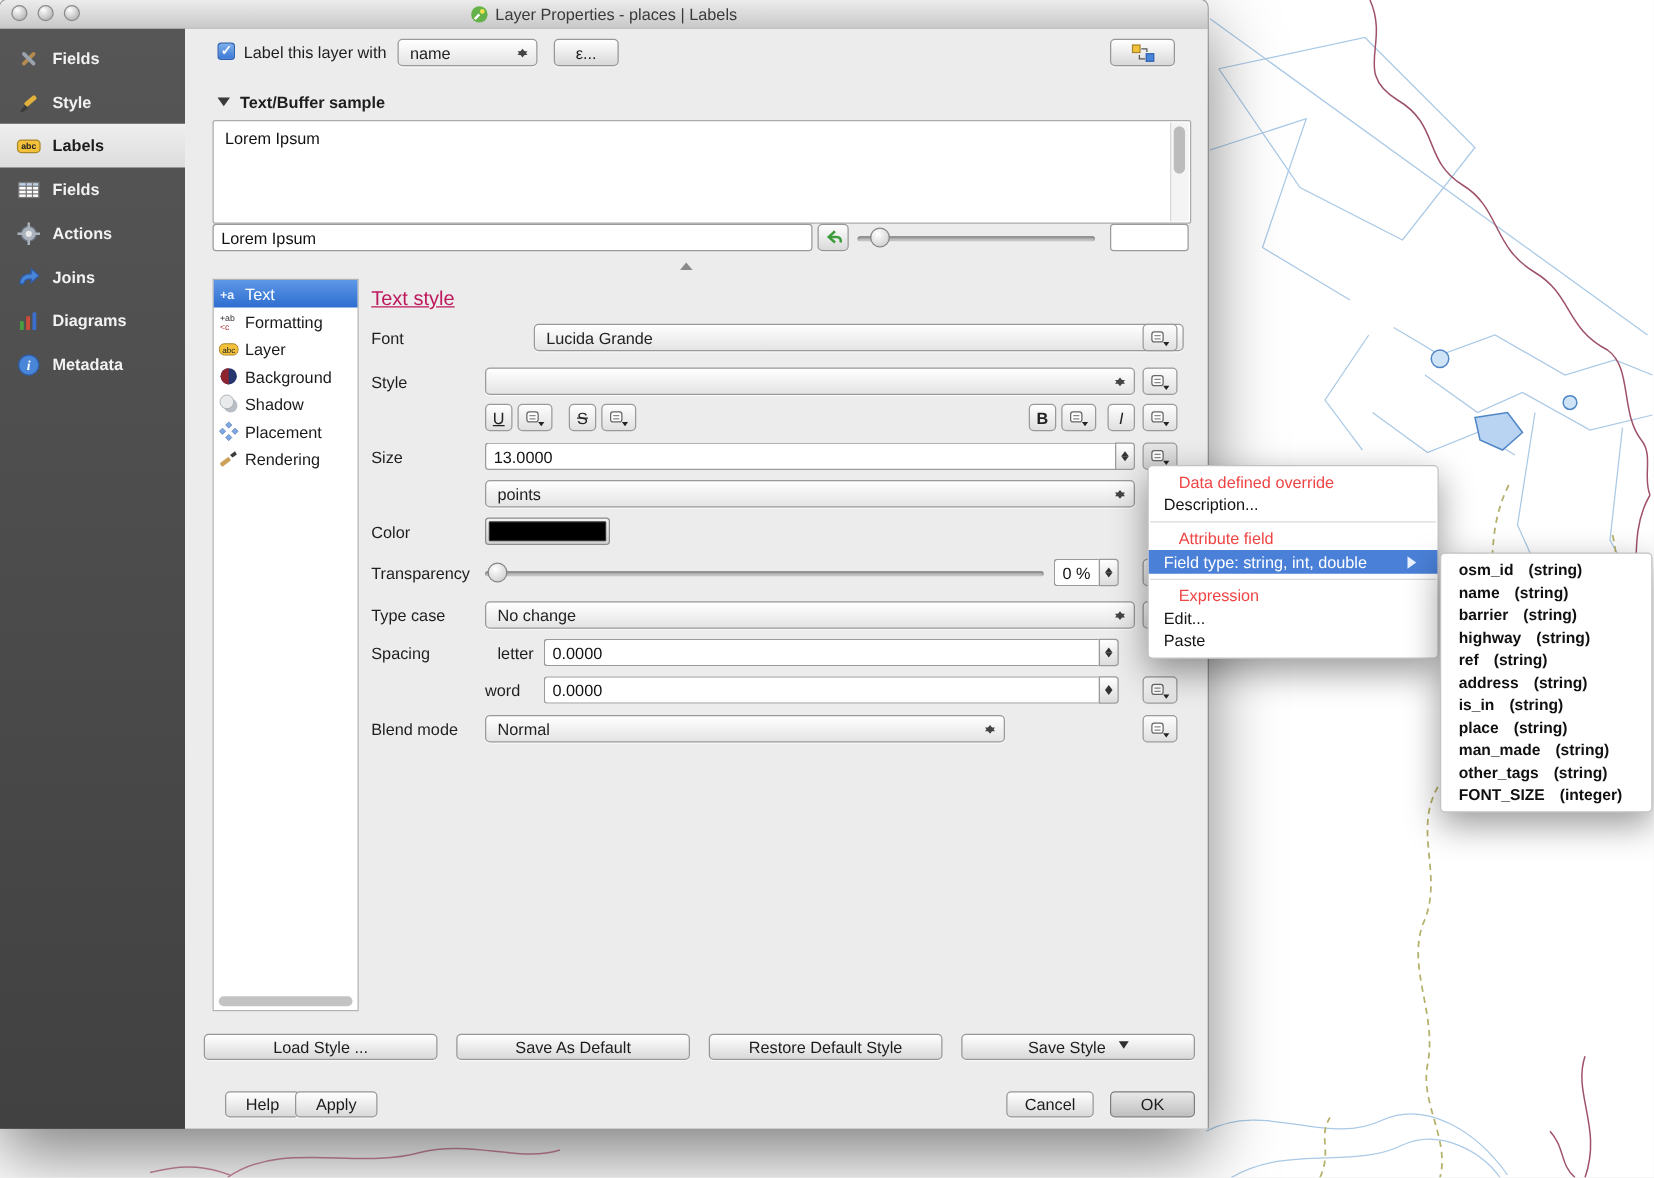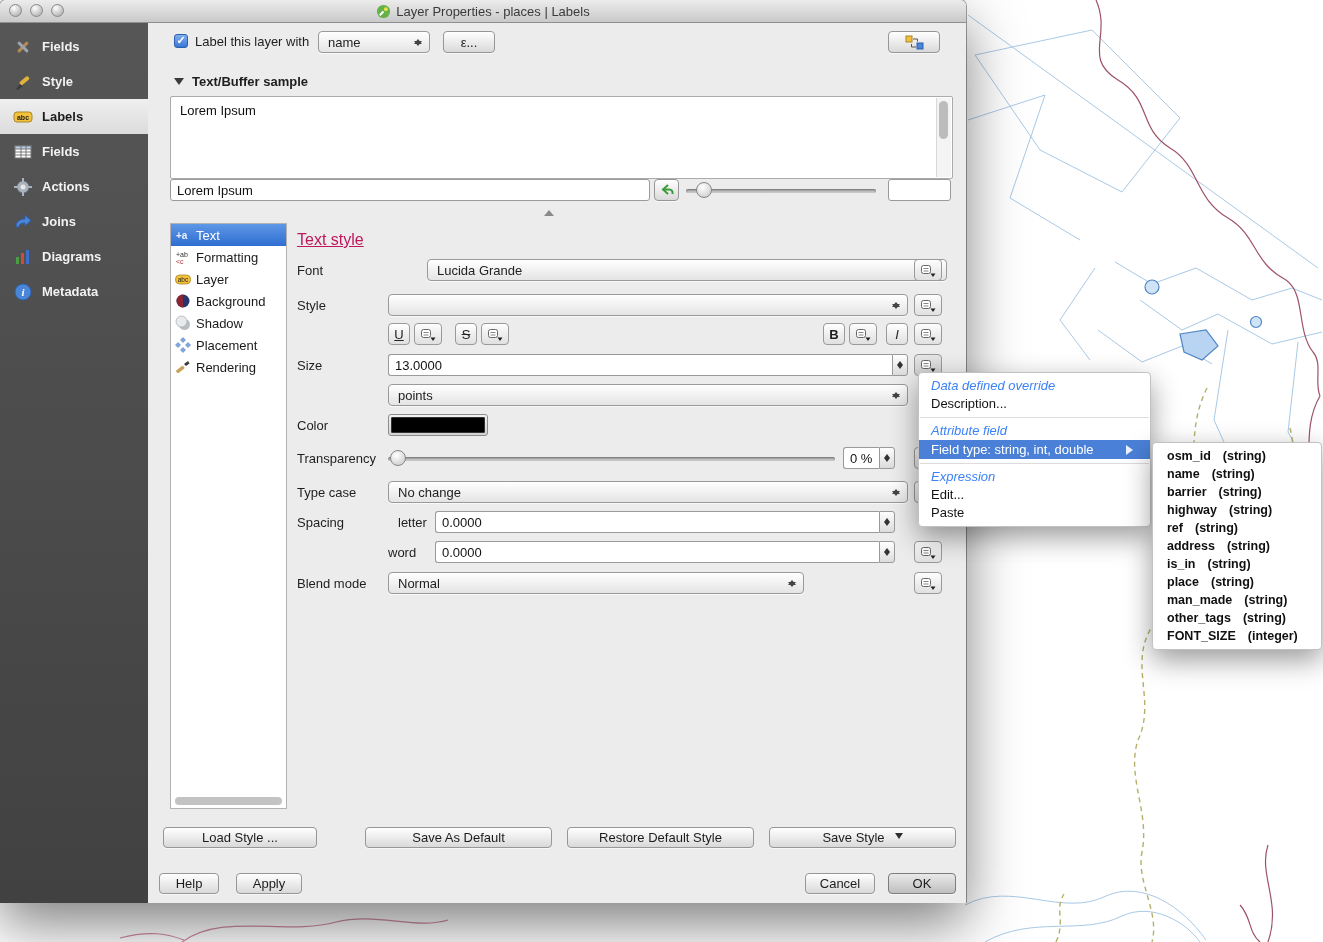--- a/index.html
+++ b/index.html
@@ -89,21 +89,21 @@
   .section-title{position:absolute;font-size:16px;color:#be185d;text-decoration:underline;}
   
   .swatch{position:absolute;box-sizing:border-box;border:1px solid #8c8c8c;border-radius:3px;
     background:linear-gradient(#f2f2f2,#d2d2d2);padding:2px;}
   .swatch-inner{width:100%;height:100%;background:#000;border-radius:1px;box-sizing:border-box;border:1px solid #333;}
   
   .split-handle{position:absolute;width:0;height:0;border:5px solid transparent;border-bottom:6px solid #8a8a8a;}
   
   .menu{position:absolute;background:#fff;border:1px solid #c2c2c2;border-radius:4px;
     box-shadow:0 10px 28px rgba(0,0,0,.4);padding:4px 0;box-sizing:border-box;z-index:50;}
-  .menu-hdr{height:18px;line-height:18px;padding:0 12px;font-style:italic;color:#3b82f6;font-size:13px;white-space:nowrap;}
+  .menu-hdr{height:18px;line-height:18px;padding:0 24px;color:#ef4444;font-size:13px;white-space:nowrap;}
   .menu-item{height:18px;line-height:18px;padding:0 12px;font-size:13px;color:#141414;white-space:nowrap;}
   .menu-item.hl{background:#4a80d8;color:#fff;display:flex;justify-content:space-between;align-items:center;height:19px;}
   .menu-sep{height:1px;background:#dcdcdc;margin:4px 1px;}
   .subarrow{width:0;height:0;border:5px solid transparent;border-left:7px solid #eaf1ff;margin-left:8px;}
   .sm-row{height:18px;line-height:18px;padding:0 14px;display:flex;gap:12px;font-size:12.5px;font-weight:bold;color:#101010;white-space:nowrap;}
   .sm-type{color:#101010;}
   
   .tri-down{width:0;height:0;border:5px solid transparent;border-top:7px solid #3a3a3a;display:inline-block;}
   .save-arrow{width:0;height:0;border:4.5px solid transparent;border-top:6px solid #2e2e2e;margin-left:10px;}
 </style>
@@ -482,35 +482,35 @@
         <span class="updown"></span>
       </div>
       <div class="ddbtn" style="left:766px;top:549px;">
         <svg width="17" height="15" viewBox="0 0 17 15">
           <rect x="1.5" y="2.5" width="9" height="8" rx="2" fill="#fff" stroke="#666"></rect>
             <path d="M3.5,5.5 h5 M3.5,8 h5" stroke="#888"></path>
             <path d="M10.5,10.5 h5 l-2.5,3.5 z" fill="#222"></path>
         </svg>
       </div>
 
-      <div class="btn" style="left:15px;top:804px;width:154px;">
+      <div class="btn" style="left:15px;top:804px;width:187px;">
         <span>Load Style ...</span>
       </div>
       <div class="btn" style="left:217px;top:804px;width:187px;">
         <span>Save As Default</span>
       </div>
       <div class="btn" style="left:419px;top:804px;width:187px;">
         <span>Restore Default Style</span>
       </div>
       <div class="btn" style="left:621px;top:804px;width:187px;">
         <span>Save Style</span>
         <span class="save-arrow"></span>
       </div>
 
-      <div class="btn" style="left:11px;top:850px;width:60px;">
+      <div class="btn" style="left:32px;top:850px;width:60px;">
         <span>Help</span>
       </div>
       <div class="btn" style="left:88px;top:850px;width:66px;">
         <span>Apply</span>
       </div>
       <div class="btn" style="left:657px;top:850px;width:70px;">
         <span>Cancel</span>
       </div>
       <div class="btn default" style="left:740px;top:850px;width:68px;">
         <span>OK</span>

